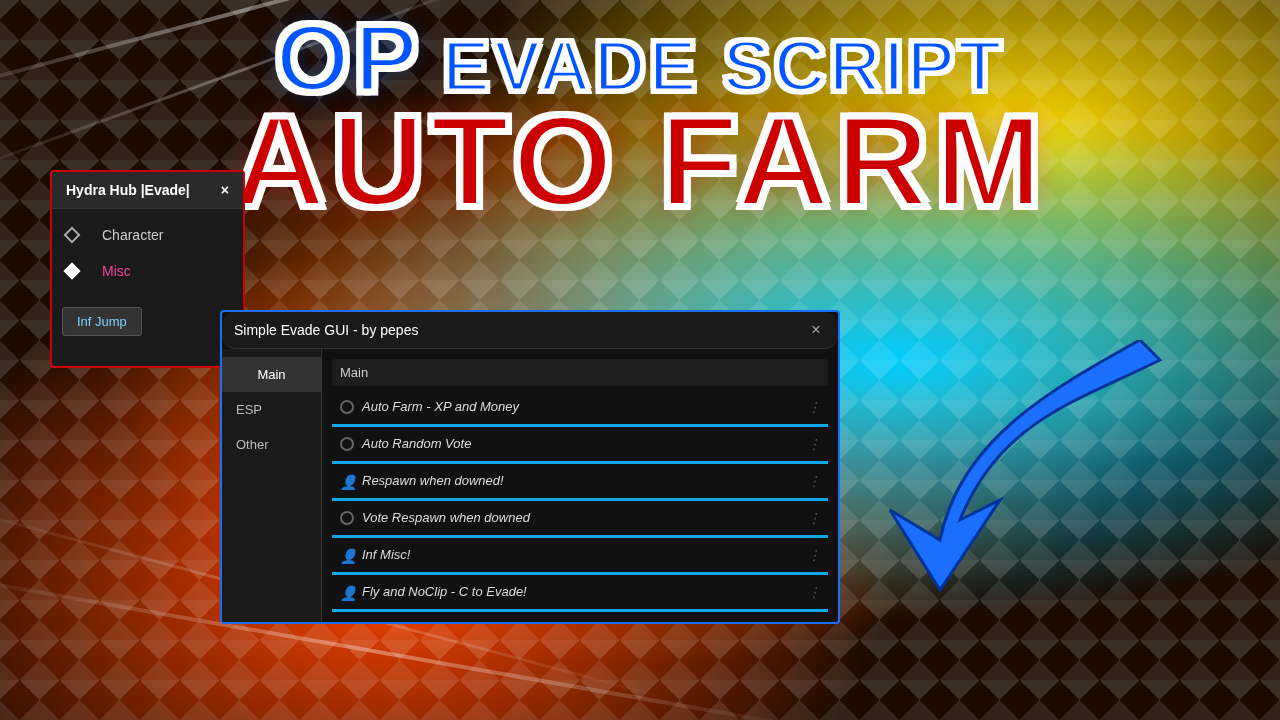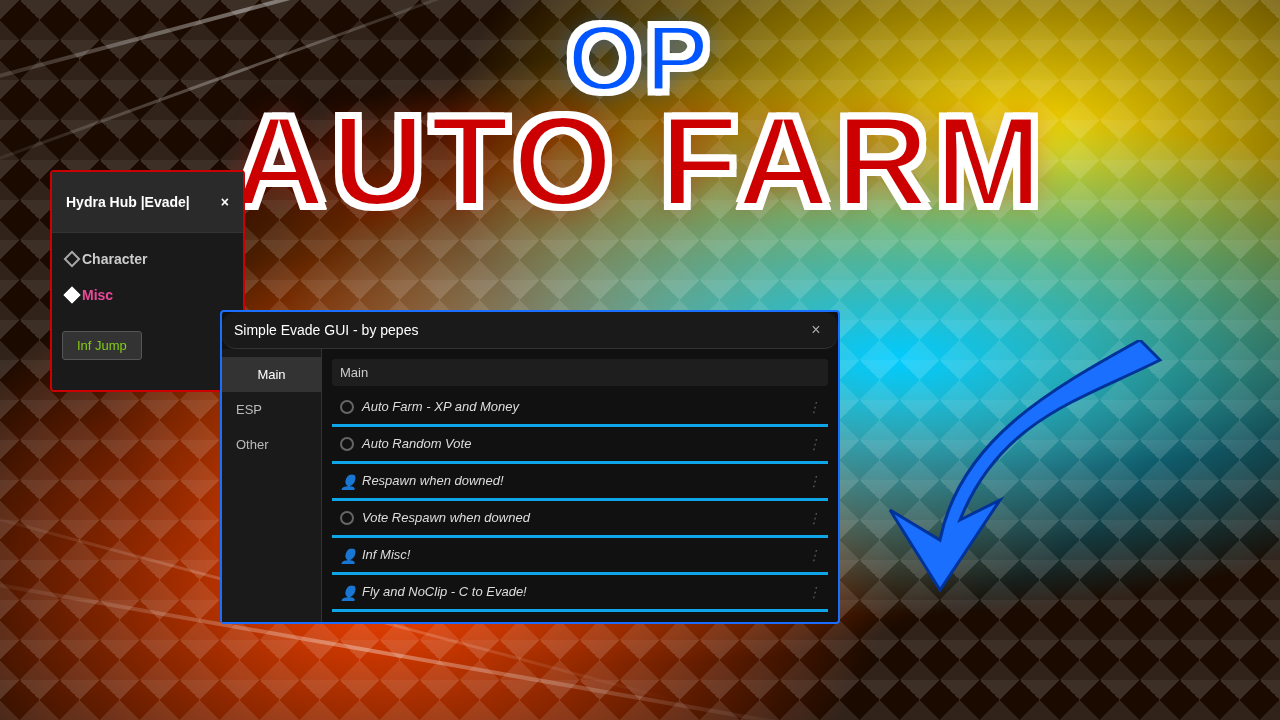--- a/index.html
+++ b/index.html
@@ -114,40 +114,39 @@
       width: 195px;
       background: #1a1a1a;
       border: 2px solid #cc0000;
       z-index: 20;
       border-radius: 4px;
       padding-bottom: 20px;
     }
 
     .hydra-header {
       background: #2a2a2a;
-      padding: 22px 14px;
+      padding: 10px 14px;
       color: #fff;
       font-size: 14px;
       font-weight: bold;
       border-bottom: 1px solid #333;
     }
 
     .hydra-nav {
       padding: 8px 0;
     }
 
     .hydra-nav-item {
       display: flex;
       align-items: center;
-      gap: 4px;
+      gap: 24px;
       padding: 10px 14px;
       color: #ccc;
       font-size: 14px;
       cursor: pointer;
-      font-weight: bold;
     }
 
     .hydra-nav-item.active {
       color: #ec4899;
     }
 
     .nav-diamond {
       width: 12px;
       height: 12px;
       border: 2px solid #aaa;
@@ -160,21 +159,21 @@
       border-color: #fff;
     }
 
     .hydra-content-area {
       padding: 10px;
     }
 
     .inf-jump-btn {
       background: #333;
       border: 1px solid #555;
-      color: #84cc16;
+      color: #7dd3fc;
       padding: 6px 14px;
       font-size: 13px;
       border-radius: 3px;
       cursor: pointer;
     }
 
     
     .evade-gui {
       position: absolute;
       top: 310px;
@@ -314,20 +313,21 @@
 <div class="swirl-lines">
   <div class="swirl-line" style="top:15%;left:-10%;width:60%;transform:rotate(-15deg);background:linear-gradient(90deg,transparent,rgba(255,255,255,0.4),transparent);height:4px;"></div>
   <div class="swirl-line" style="top:25%;left:-5%;width:50%;transform:rotate(-20deg);background:linear-gradient(90deg,transparent,rgba(255,255,255,0.3),transparent);height:3px;"></div>
   <div class="swirl-line" style="bottom:20%;left:-5%;width:70%;transform:rotate(10deg);background:linear-gradient(90deg,transparent,rgba(255,255,255,0.35),transparent);height:4px;"></div>
   <div class="swirl-line" style="bottom:30%;left:-5%;width:60%;transform:rotate(15deg);background:linear-gradient(90deg,transparent,rgba(255,255,255,0.25),transparent);height:3px;"></div>
 </div>
 
 <div class="title-area">
   <div style="display:flex; justify-content:center; align-items:baseline; gap:20px; margin-bottom:-10px;">
     <span class="title-op">OP</span>
+    <span class="title-evade-script">EVADE SCRIPT</span>
   </div>
   <div>
     <span class="title-autofarm">AUTO FARM</span>
   </div>
 </div>
 
 <div class="arrow-container">
   <svg viewBox="0 0 300 280" xmlns="http://www.w3.org/2000/svg" style="width:100%;height:100%;">
     <path d="M 280 20 C 200 60, 120 80, 80 180 L 120 160 L 60 250 L 10 170 L 60 200 C 80 100, 170 50, 260 0 Z" fill="#1a6fff" stroke="#003399" stroke-width="3"></path>
   </svg>

